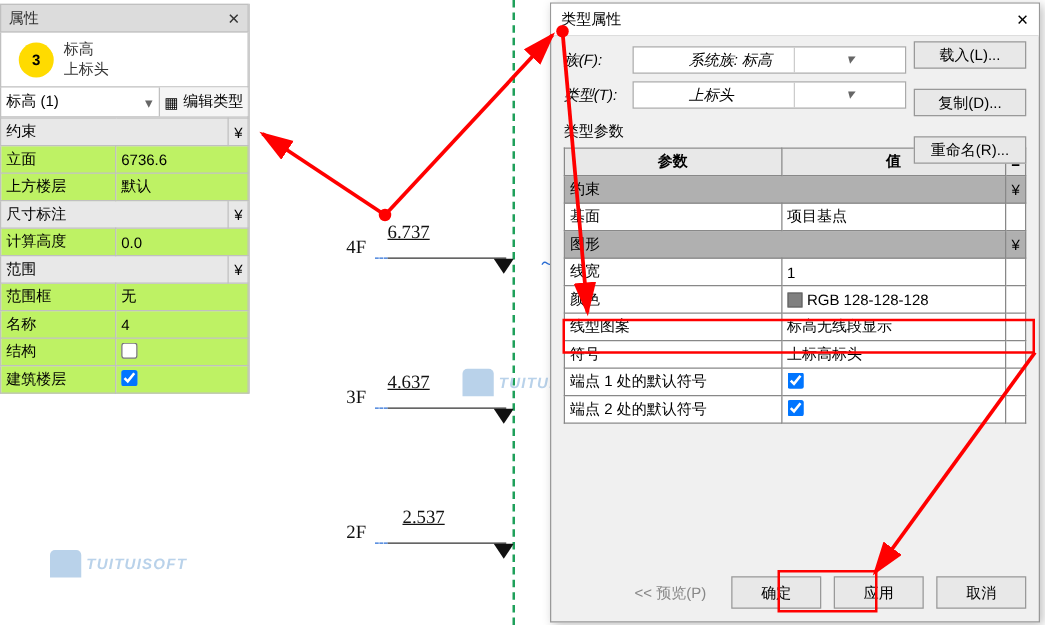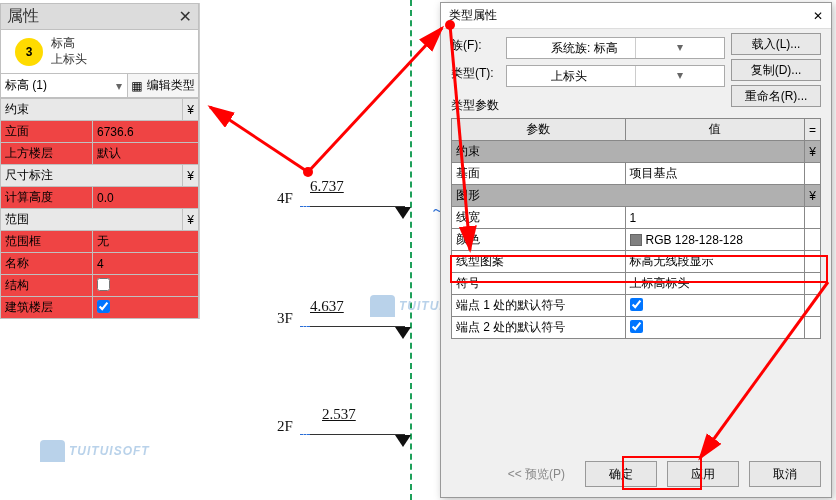--- a/index.html
+++ b/index.html
@@ -1,33 +1,33 @@
 <!DOCTYPE html>
 <html><head>
 <meta charset="utf-8">
 <style>
   * { box-sizing: border-box; margin: 0; padding: 0; font-family: "Microsoft YaHei", SimSun, sans-serif; font-size: 12px; }
   body { background: #fff; width: 836px; height: 500px; position: relative; overflow: hidden; }
   
   
   .prop-panel { position: absolute; left: 0; top: 3px; width: 200px; background: #fff; border-right: 1px solid #ccc; }
   .prop-header { display: flex; justify-content: space-between; align-items: center; background: #dcdcdc; padding: 2px 6px; border: 1px solid #c0c0c0; }
-  .prop-header span { font-size: 16px; color: #333; }
+  .prop-header span { font-size: 12px; color: #333; }
   .close-x { cursor: pointer; font-size: 14px; }
   .type-preview { display: flex; align-items: center; padding: 6px; border: 1px solid #c0c0c0; border-top: none; }
   .type-badge { width: 28px; height: 28px; border-radius: 50%; background: #ffdb00; color: #000; font-weight: bold; display: flex; align-items: center; justify-content: center; margin: 0 8px; }
   .type-labels { font-size: 12px; line-height: 1.3; color: #333; }
   .type-row { display: flex; border: 1px solid #c0c0c0; border-top: none; }
   .type-select { flex: 1; padding: 3px 4px; font-size: 12px; border: none; outline: none; }
   .type-select-wrap { flex: 1; display: flex; align-items: center; border-right: 1px solid #c0c0c0; }
   .type-select-wrap .chev { width: 16px; text-align: center; color: #666; }
   .edit-type-btn { width: 70px; display: flex; align-items: center; justify-content: center; gap: 4px; font-size: 12px; background: #f5f5f5; cursor: pointer; }
   
   table.prop-grid { width: 100%; border-collapse: collapse; }
-  .prop-grid td { border: 1px solid #c0c0c0; padding: 2px 4px; font-size: 12px; height: 20px; background: #ef4444; }
+  .prop-grid td { border: 1px solid #c0c0c0; padding: 2px 4px; font-size: 12px; height: 20px; background: #bef264; }
   .prop-grid td.section { background: #e8e8e8; font-weight: normal; }
   .prop-grid td.section-toggle { width: 14px; text-align: center; background: #e8e8e8; }
   .prop-grid td.cell-label { width: 92px; }
   .prop-grid input[type="checkbox"] { margin-left: 0; }
   
   
   .canvas { position: absolute; left: 205px; top: 0; width: 630px; height: 500px; background: #fff; }
   .level-label { position: absolute; font-size: 15px; color: #111; font-family: "Times New Roman", serif; }
   .elev-label { position: absolute; font-size: 15px; color: #111; font-family: "Times New Roman", serif; text-decoration: underline; }
   .marker-tri { position: absolute; width: 0; height: 0; border-left: 8px solid transparent; border-right: 8px solid transparent; border-top: 12px solid #111; }
@@ -35,33 +35,33 @@
   .squiggle { position: absolute; color: #2a6ed6; font-size: 16px; }
   .dashed-ext { position: absolute; height: 0; border-top: 1px dashed #2a6ed6; }
   .solid-level { position: absolute; height: 0; border-top: 1px solid #333; }
   
   
   .dialog { position: absolute; left: 440px; top: 2px; width: 392px; height: 496px; background: #f0f0f0; border: 1px solid #999; box-shadow: 2px 2px 8px rgba(0,0,0,0.25); }
   .dialog-title { display: flex; justify-content: space-between; align-items: center; padding: 4px 8px; background: #fff; border-bottom: 1px solid #ddd; }
   .dialog-title span { font-size: 12px; text-align: right; }
   .dialog-close { cursor: pointer; font-size: 14px; width: 24px; text-align: center; }
   .dialog-body { padding: 8px 10px; }
-  .row-f { display: flex; margin-bottom: 6px; }
+  .row-f { display: flex; align-items: center; margin-bottom: 6px; font-style: italic; }
   .row-f label { width: 55px; font-size: 12px; }
   .row-f .sel-wrap { flex: 1; display: flex; border: 1px solid #aaa; background: #fff; margin-right: 6px; height: 22px; padding-left: 40px; }
   .row-f .sel-wrap span { flex: 1; padding: 2px 4px; }
   .row-f .sel-wrap .chev { width: 18px; text-align: center; border-left: 1px solid #ccc; color: #666; }
   .side-btn { width: 90px; height: 22px; border: 1px solid #999; background: #e8e8e8; font-size: 12px; text-align: center; line-height: 20px; cursor: pointer; }
-  .side-btns { display: flex; flex-direction: column; gap: 4px; position: absolute; right: 10px; top: 30px; }
+  .side-btns { display: flex; flex-direction: column; gap: 16px; position: absolute; right: 10px; top: 30px; }
   
   .param-area { margin-top: 10px; }
   .param-area .hint { font-size: 12px; margin-bottom: 4px; }
   table.param-grid { width: 100%; border-collapse: collapse; background: #fff; }
   .param-grid th, .param-grid td { border: 1px solid #888; padding: 2px 4px; font-size: 12px; height: 20px; }
-  .param-grid th { background: #e8e8e8; font-weight: normal; text-align: center; }
+  .param-grid th { background: #e8e8e8; font-weight: bold; text-align: center; }
   .param-grid tr.section td { background: #b0b0b0; font-weight: normal; }
   .param-grid tr.section td.tog { width: 14px; text-align: center; }
   .color-swatch { display: inline-block; width: 12px; height: 12px; background: rgb(128,128,128); border: 1px solid #666; vertical-align: middle; margin-right: 4px; }
   
   .dialog-buttons { position: absolute; bottom: 10px; right: 10px; display: flex; gap: 10px; align-items: center; }
   .dlg-btn { width: 72px; height: 26px; border: 1px solid #999; background: #e8e8e8; font-size: 12px; cursor: pointer; }
   .preview-link { color: #888; font-size: 12px; margin-right: 10px; }
   
   
   .watermark { position: absolute; color: #b9d2ea; font-family: "Arial", sans-serif; font-style: italic; font-weight: 600; font-size: 16px; letter-spacing: 1px; display: flex; align-items: center; gap: 4px; pointer-events: none; }

